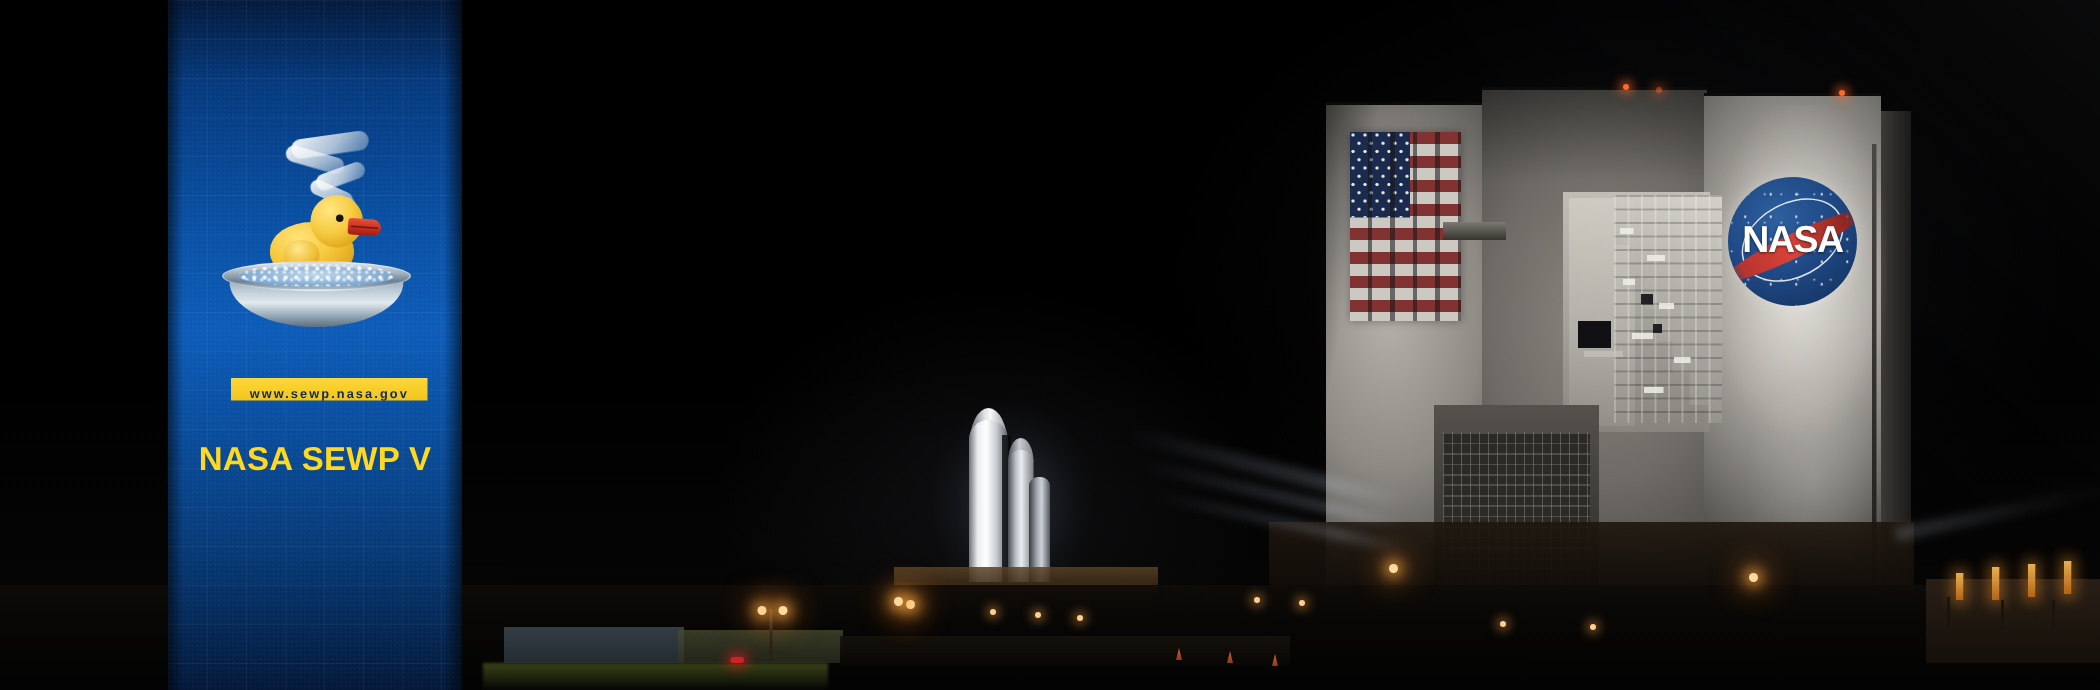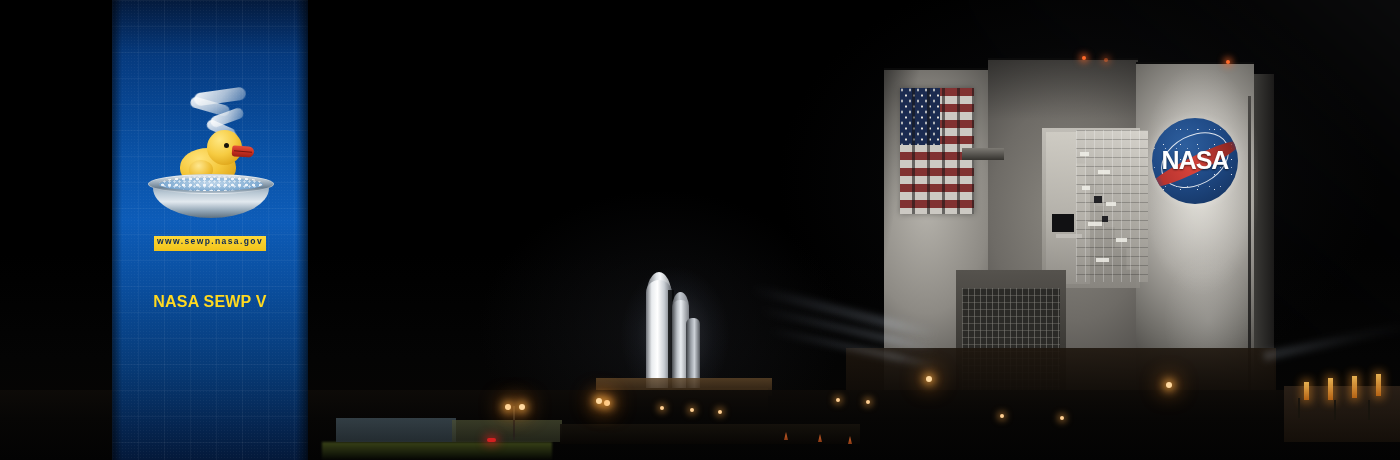--- a/index.html
+++ b/index.html
@@ -472,23 +472,23 @@
     position: absolute; left: 0; right: 0; top: 218px;
     text-align: center;
     color: #ffffff;
     font-family: "Liberation Sans", sans-serif;
     font-weight: 400;
     font-size: 37px;
     letter-spacing: 1px;
     line-height: 1;
   }
   .url-bar {
-    position: absolute; left: 42px; top: 236px; width: 112px; height: 15px;
+    position: absolute; left: 42px; top: 252px; width: 131px; height: 15px;
     background: linear-gradient(180deg, #fdd83a 0%, #f2c41a 100%);
-    display: flex; align-items: flex-start; justify-content: center;
+    display: flex; align-items: flex-end; justify-content: center;
   }
   .url-bar span {
     color: #0e2a57;
     font-family: "Liberation Sans", sans-serif;
     font-size: 8.5px;
     font-weight: 700;
     letter-spacing: 1.4px;
     white-space: nowrap;
   }
   .contract-line {
@@ -499,21 +499,21 @@
     font-size: 16px;
     font-weight: 400;
     letter-spacing: 0.1px;
     white-space: nowrap;
   }
   .nasa-sewp-line {
     position: absolute; left: 0; right: 0; top: 293px;
     text-align: center;
     color: #ffd920;
     font-family: "Liberation Sans", sans-serif;
-    font-size: 16px;
+    font-size: 22px;
     font-weight: 700;
     letter-spacing: 0.2px;
     white-space: nowrap;
   }
 
   
   .tagline {
     position: absolute;
     left: 373px; top: 168px;
     color: #ffffff;

